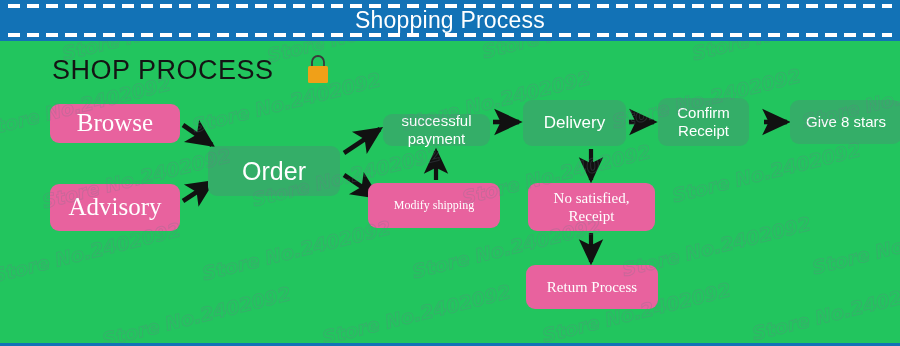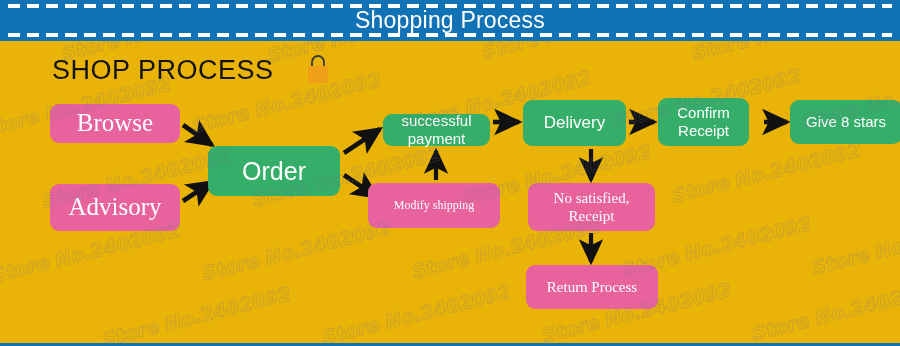--- a/index.html
+++ b/index.html
@@ -7,21 +7,21 @@
   html, body {
     margin: 0; padding: 0;
     background: #ffffff;
     font-family: "Liberation Sans", sans-serif;
   }
   #page {
     position: relative;
     width: 900px;
     height: 346px;
     overflow: hidden;
-    background: #eab308;
+    background: #22c55e;
   }
 
   
   .banner {
     position: absolute;
     left: 0; top: 0;
     width: 900px; height: 41px;
     background: #1272b6;
     overflow: hidden;
   }

